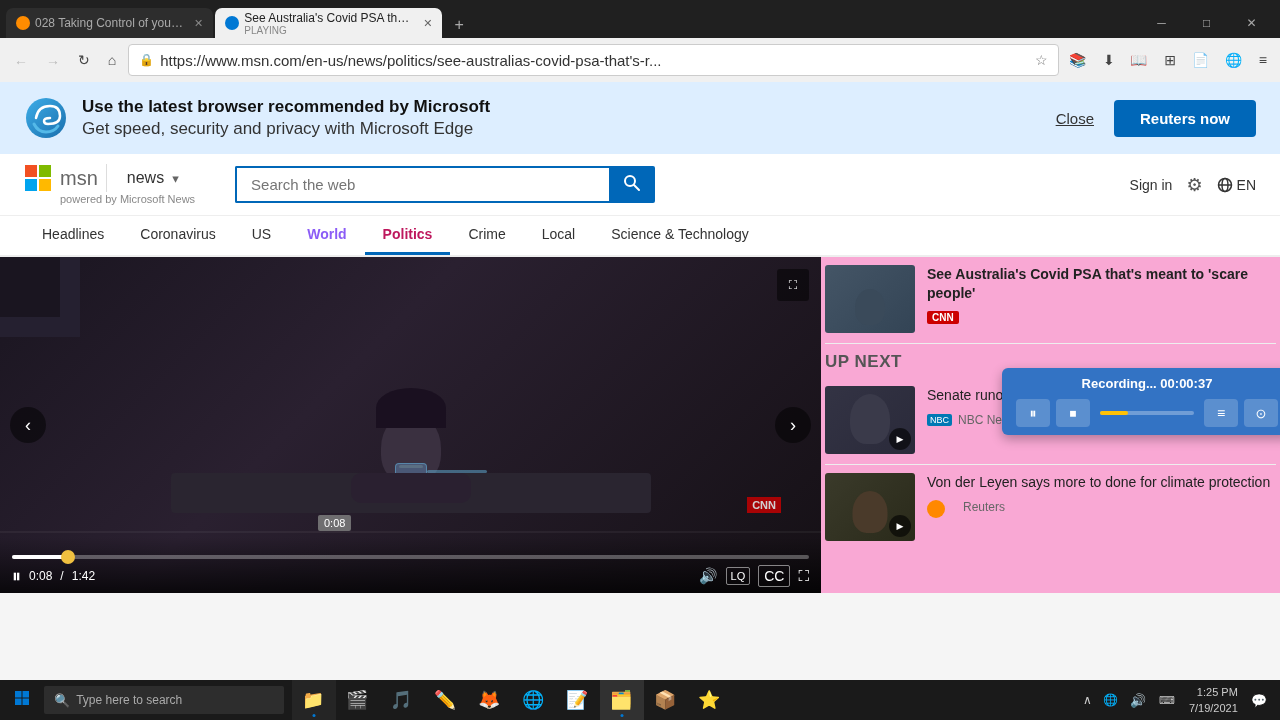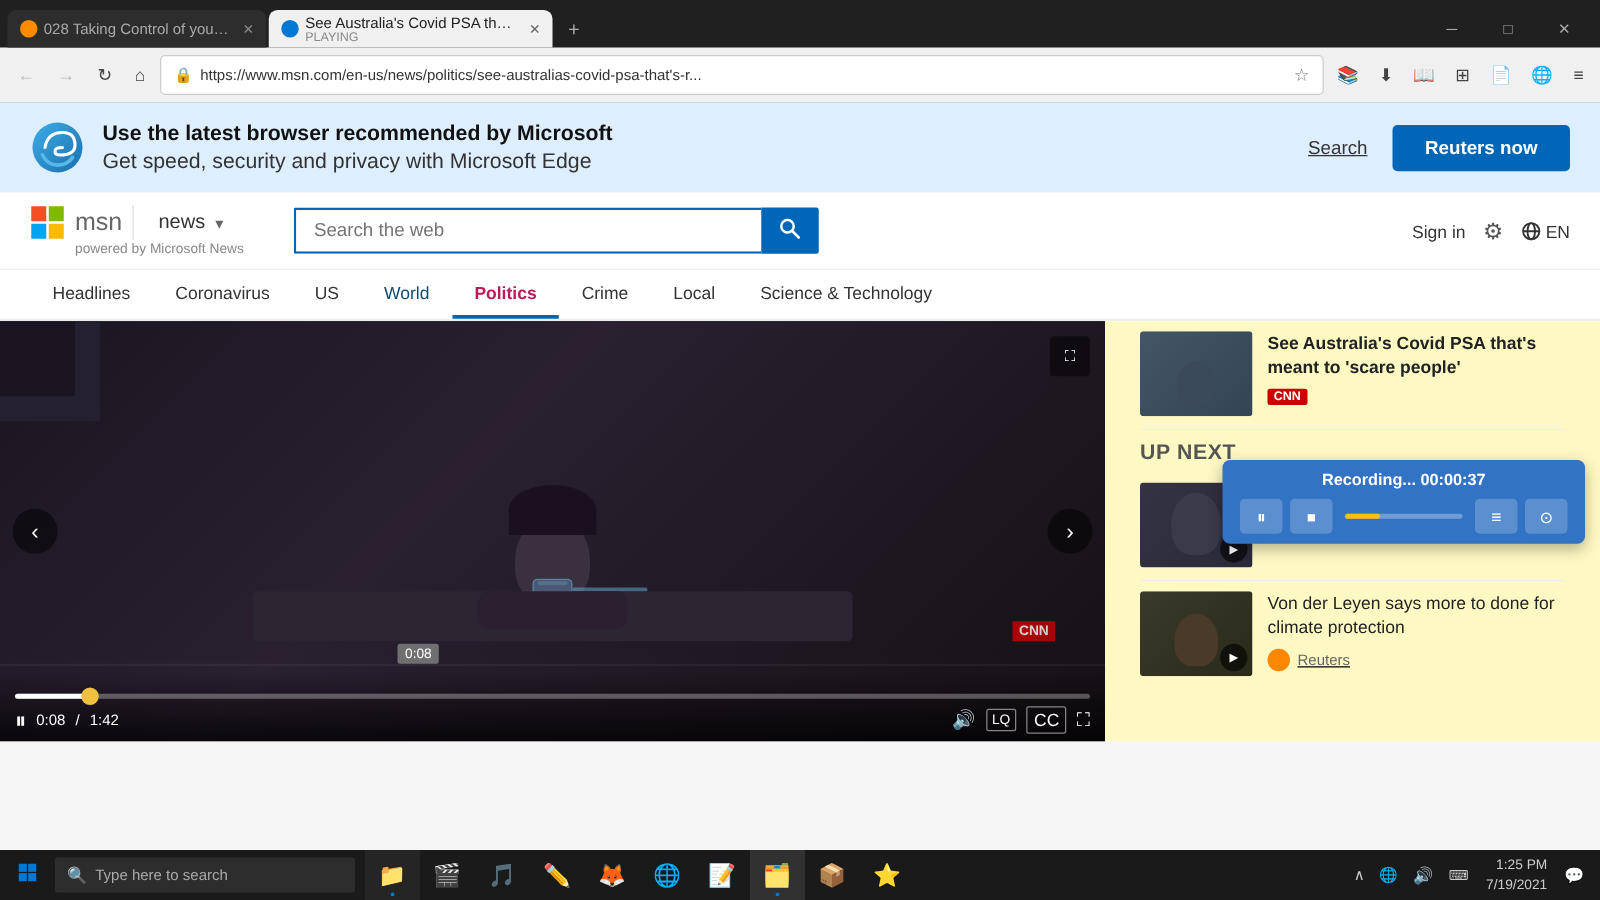--- a/index.html
+++ b/index.html
@@ -56,21 +56,21 @@
     </div>
   </div>
 
   <div class="toolbar">
     <button class="nav-btn" style="color:#bbb;">←</button>
     <button class="nav-btn" style="color:#bbb;">→</button>
     <button class="nav-btn">↻</button>
     <button class="nav-btn">⌂</button>
     <div class="address-bar">
       <span style="color:#777;font-size:12px;">🔒</span>
-      <span style="flex:1;font-size:12px;color:#333;white-space:nowrap;overflow:hidden;text-overflow:ellipsis;">https://www.msn.com/en-us/news/politics/see-australias-covid-psa-that's-r...</span>
+      <span style="flex:1;font-size:15px;color:#333;white-space:nowrap;overflow:hidden;text-overflow:ellipsis;">https://www.msn.com/en-us/news/politics/see-australias-covid-psa-that's-r...</span>
       <span style="color:#777;font-size:14px;cursor:pointer;">☆</span>
     </div>
     <button class="toolbar-icon-btn">📚</button>
     <button class="toolbar-icon-btn">⬇</button>
     <button class="toolbar-icon-btn">📖</button>
     <button class="toolbar-icon-btn">⊞</button>
     <button class="toolbar-icon-btn">📄</button>
     <button class="toolbar-icon-btn">🌐</button>
     <button class="toolbar-icon-btn">≡</button>
   </div>
@@ -93,21 +93,21 @@
       <ellipse cx="22" cy="22" rx="20" ry="20" fill="url(#eg1)"></ellipse>
       <path d="M12 22 Q14 10 26 10 Q36 10 36 20 Q36 28 24 28 Q20 28 20 25 Q20 22 26 22" stroke="white" stroke-width="2.5" fill="none" stroke-linecap="round"></path>
       <path d="M10 28 Q14 36 22 36 Q30 36 34 30" stroke="#54B9E8" stroke-width="3" fill="none" stroke-linecap="round"></path>
     </svg>
     <div>
       <h3 style="font-size:17px;color:#111;font-weight:600;text-align:right;">Use the latest browser recommended by Microsoft</h3>
       <p style="font-size:17px;color:#333;margin-top:2px;">Get speed, security and privacy with Microsoft Edge</p>
     </div>
   </div>
   <div style="display:flex;align-items:center;gap:20px;">
-    <button style="background:none;border:none;cursor:pointer;font-size:15px;color:#333;text-decoration:underline;">Search</button>
+    <button style="background:none;border:none;cursor:pointer;font-size:15px;color:#333;text-decoration:underline;">Close</button>
     <button style="background:#0067b8;color:white;border:none;padding:10px 26px;border-radius:4px;font-size:15px;font-weight:600;cursor:pointer;">Reuters now</button>
   </div>
 </div>
 
 <div style="background:white;padding:10px 24px;display:flex;align-items:center;gap:20px;border-bottom:1px solid #eee;">
   <div style="display:flex;flex-direction:column;">
     <div style="display:flex;align-items:center;gap:8px;text-align:center;">
 
       <svg width="28" height="28" viewBox="0 0 28 28">
         <rect x="1" y="1" width="12" height="12" fill="#f25022"></rect>
@@ -142,21 +142,21 @@
       </svg>
       <span>EN</span>
     </button>
   </div>
 </div>
 
 <div style="background:white;border-bottom:2px solid #eee;padding:0 24px;display:flex;gap:0;">
   <a style="padding:10px 18px;font-size:14px;color:#333;cursor:pointer;border-bottom:3px solid transparent;text-decoration:none;display:block;">Headlines</a>
   <a style="padding:10px 18px;font-size:14px;color:#333;cursor:pointer;border-bottom:3px solid transparent;text-decoration:none;display:block;">Coronavirus</a>
   <a style="padding:10px 18px;font-size:14px;color:#333;cursor:pointer;border-bottom:3px solid transparent;text-decoration:none;display:block;">US</a>
-  <a style="padding:10px 18px;font-size:14px;color:#0c4a6e;cursor:pointer;border-bottom:3px solid transparent;text-decoration:none;display:block;">World</a>
+  <a style="padding:10px 18px;font-size:14px;color:#8b5cf6;cursor:pointer;border-bottom:3px solid transparent;text-decoration:none;display:block;font-weight:bold;">World</a>
   <a style="padding:10px 18px;font-size:14px;color:#be185d;cursor:pointer;border-bottom:3px solid #0067b8;text-decoration:none;display:block;font-weight:700;">Politics</a>
   <a style="padding:10px 18px;font-size:14px;color:#333;cursor:pointer;border-bottom:3px solid transparent;text-decoration:none;display:block;">Crime</a>
   <a style="padding:10px 18px;font-size:14px;color:#333;cursor:pointer;border-bottom:3px solid transparent;text-decoration:none;display:block;">Local</a>
   <a style="padding:10px 18px;font-size:14px;color:#333;cursor:pointer;border-bottom:3px solid transparent;text-decoration:none;display:block;">Science &amp; Technology</a>
 </div>
 
 <div style="display:flex;height:336px;background:white;position:relative;">
 
   <div style="flex:1;position:relative;background:#111;overflow:hidden;">
 
@@ -211,21 +211,21 @@
         <span style="color:white;font-size:12px;">1:42</span>
         <div style="flex:1;"></div>
         <button style="background:none;border:none;color:white;font-size:15px;cursor:pointer;">🔊</button>
         <button style="background:none;border:1px solid rgba(255,255,255,0.5);color:white;font-size:11px;cursor:pointer;padding:2px 4px;border-radius:2px;">LQ</button>
         <button style="background:none;border:1px solid rgba(255,255,255,0.5);color:white;font-size:14px;cursor:pointer;padding:2px 5px;border-radius:2px;">CC</button>
         <button style="background:none;border:none;color:white;font-size:15px;cursor:pointer;">⛶</button>
       </div>
     </div>
   </div>
 
-  <div style="width:396px;padding:0 28px;overflow-y:auto;background:#fef9c3;">
+  <div style="width:459px;padding:0 4px;overflow-y:auto;background:#f9a8d4;">
 
     <div style="display:flex;gap:12px;padding:8px 0 10px;border-bottom:1px solid #eee;">
       <div style="width:90px;height:68px;background:#556;border-radius:3px;overflow:hidden;flex-shrink:0;position:relative;">
 
         <div style="width:100%;height:100%;background:linear-gradient(135deg,#445566 0%,#334455 100%);"></div>
 
         <div style="position:absolute;bottom:8px;left:50%;transform:translateX(-50%);width:30px;height:36px;background:#3a4a5a;border-radius:50% 50% 40% 40%;"></div>
       </div>
       <div style="flex:1;">
         <div style="font-size:14px;color:#222;font-weight:600;line-height:1.35;">See Australia's Covid PSA that's meant to 'scare people'</div>
@@ -268,21 +268,21 @@
 
     <div style="display:flex;gap:12px;padding:8px 0 10px;">
       <div style="width:90px;height:68px;background:#4a4a3a;border-radius:3px;overflow:hidden;flex-shrink:0;position:relative;">
         <div style="width:100%;height:100%;background:linear-gradient(135deg,#3a3a2a 0%,#2a2a1a 100%);"></div>
 
         <div style="position:absolute;bottom:8px;left:50%;transform:translateX(-50%);width:35px;height:42px;background:#4a3a2a;border-radius:50% 50% 40% 40%;"></div>
         <button style="position:absolute;bottom:4px;right:4px;background:rgba(0,0,0,0.6);border:none;color:white;width:22px;height:22px;border-radius:50%;display:flex;align-items:center;justify-content:center;font-size:9px;cursor:pointer;">▶</button>
       </div>
       <div style="flex:1;">
         <div style="font-size:14px;color:#222;font-weight:500;line-height:1.35;">Von der Leyen says more to done for climate protection</div>
-        <div style="display:flex;align-items:center;gap:6px;margin-top:8px;text-decoration:underline;">
+        <div style="display:flex;align-items:flex-start;gap:18px;margin-top:8px;">
           <span style="width:18px;height:18px;background:#ff8800;border-radius:50%;display:inline-block;"></span>
           <span style="font-size:12px;color:#666;">Reuters</span>
         </div>
       </div>
     </div>
   </div>
 </div>
 
 <div style="position:fixed;bottom:0;left:0;right:0;height:40px;background:#1a1a1a;display:flex;align-items:center;padding:0 4px;z-index:1000;">
 

